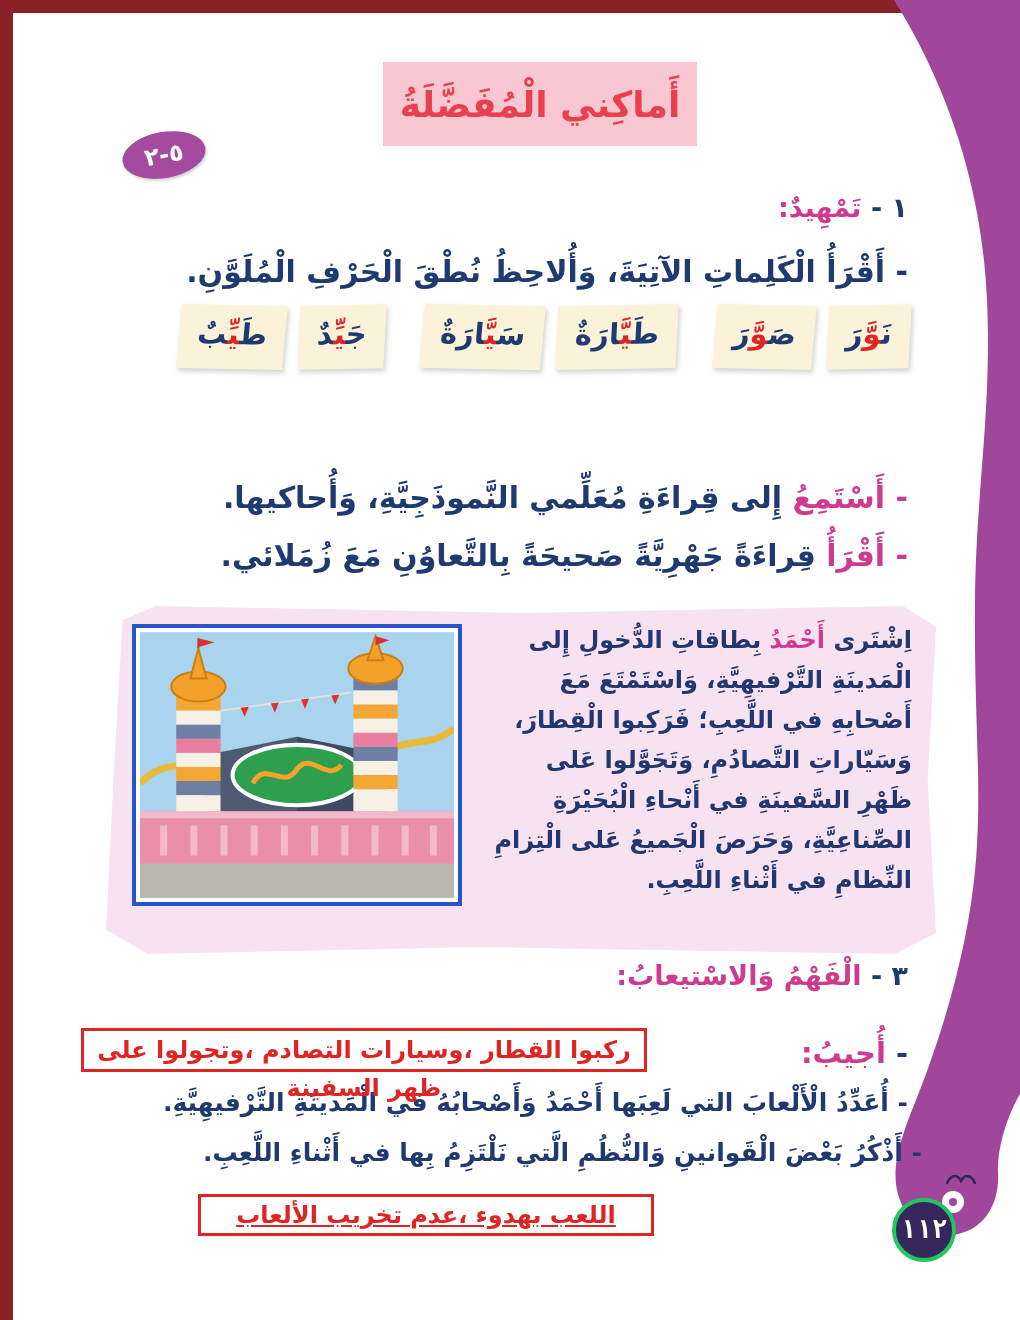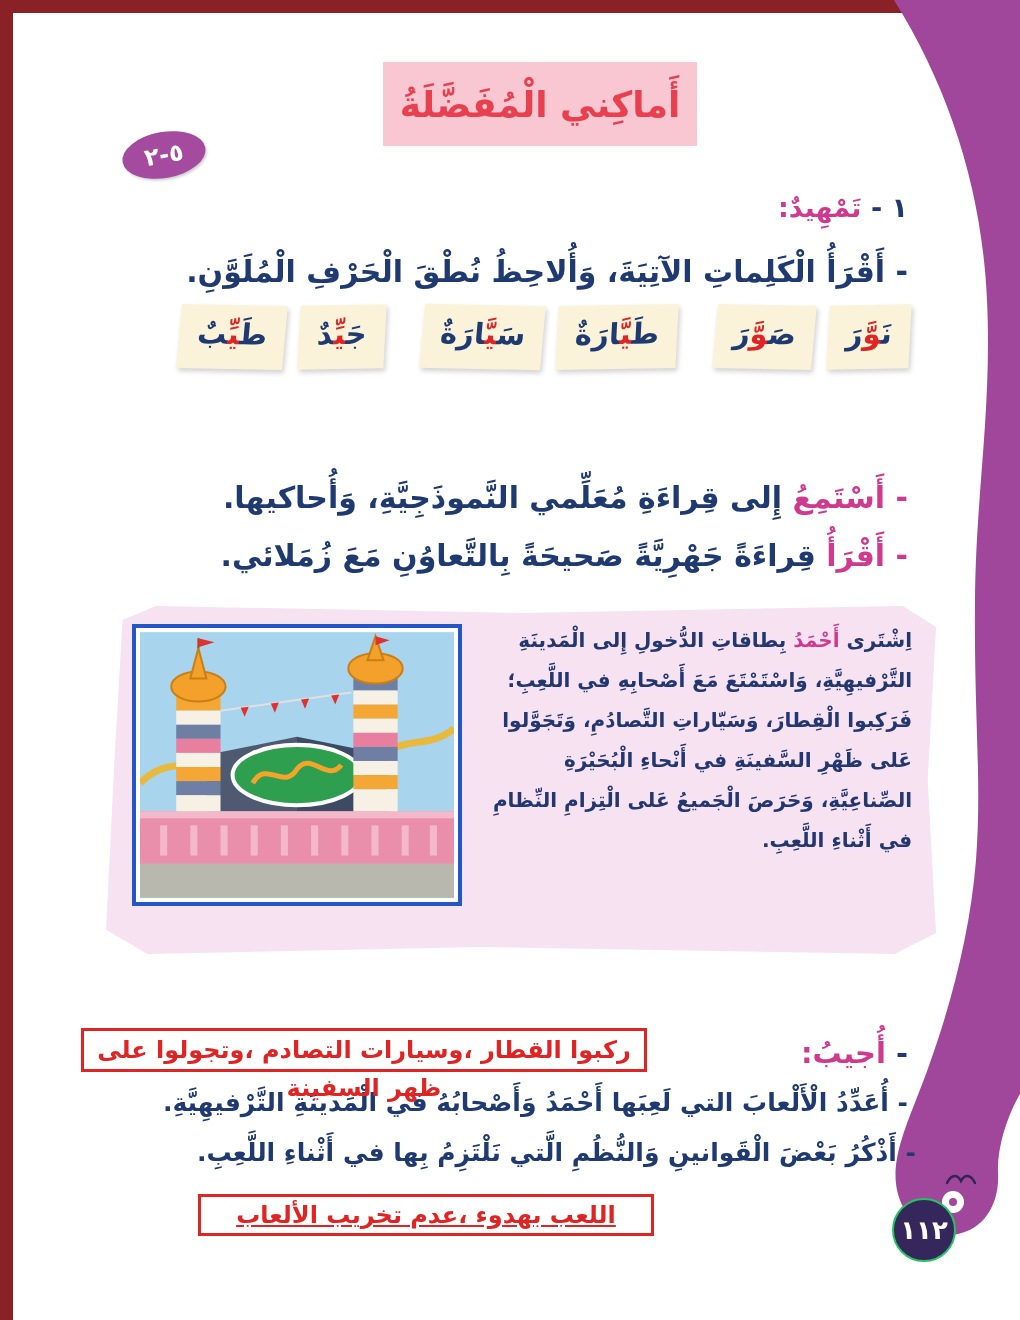--- a/index.html
+++ b/index.html
@@ -49,35 +49,35 @@
   #sec2-b1 { left:110px; top:480px; width:798px; }
   #sec2-b2 { left:110px; top:538px; width:798px; }
 
   
   .passage-box { left:106px; top:606px; width:830px; height:348px; background:#f6e2f1;
     clip-path:polygon(2% 4%, 6% 0%, 50% 2%, 96% 0%, 100% 6%, 99% 50%, 100% 94%, 95% 100%, 45% 98%, 5% 100%, 0% 93%, 1% 45%); }
   .park-frame { position:absolute; left:26px; top:18px; width:330px; height:282px;
     border:4px solid #2456c8; background:#ffffff; padding:4px; }
   .park-frame svg { display:block; width:100%; height:100%; }
   .passage-text { position:absolute; right:24px; top:14px; left:380px;
-    direction:rtl; text-align:right; font-size:20px; line-height:40px; color:#22366f; }
+    direction:rtl; text-align:right; font-size:24px; line-height:40px; color:#22366f; }
 
   #sec3-heading { left:110px; top:960px; width:798px; }
   #ajeeb { left:690px; top:1036px; width:218px; font-size:29px; }
   #sec3-b1 { left:110px; top:1088px; width:798px; font-size:25px; }
-  #sec3-b2 { left:118px; top:1138px; width:798px; font-size:25px; }
+  #sec3-b2 { left:124px; top:1138px; width:798px; font-size:25px; }
 
   .answer-box { background:#ffffff; border:3px solid #e02424; color:#e02424;
     text-align:center; direction:rtl; z-index:5; }
   #answer1 { left:81px; top:1028px; width:566px; height:44px; font-size:24px; line-height:38px; }
   #answer2 { left:198px; top:1194px; width:456px; height:42px; font-size:24px; line-height:36px;text-decoration:underline; }
 
   .page-badge { left:892px; top:1198px; width:64px; height:64px; border-radius:50%;
-    background:#35265c; border:2px solid #22c55e; color:#ffffff; font-size:26px;
-    display:flex; align-items:center; justify-content:center; z-index:6; }
+    background:#35265c; border:4px solid #22c55e; color:#ffffff; font-size:26px;
+    display:flex; align-items:center; justify-content:center; z-index:6;font-family:Liberation Mono, monospace; }
   .bird { left:946px; top:1170px; width:30px; height:18px; z-index:6; }
 </style>
 </head>
 <body>
 
 <div class="page">
 
   <div class="abs bar-top"></div>
   <div class="abs bar-left"></div>
 
@@ -171,20 +171,21 @@
         <line x1="80" y1="78" x2="210" y2="60" stroke="#e0e0e0" stroke-width="2"></line>
         <polygon points="100,75 108,74 104,84" fill="#e03030"></polygon>
         <polygon points="130,71 138,70 134,80" fill="#e03030"></polygon>
         <polygon points="160,67 168,66 164,76" fill="#e03030"></polygon>
         <polygon points="190,63 198,62 194,72" fill="#e03030"></polygon>
       </svg>
     </div>
     <p class="passage-text"><span>اِشْتَرى </span><span class="magenta">أَحْمَدُ</span><span> بِطاقاتِ الدُّخولِ إِلى الْمَدينَةِ التَّرْفيهِيَّةِ، وَاسْتَمْتَعَ مَعَ أَصْحابِهِ في اللَّعِبِ؛ فَرَكِبوا الْقِطارَ، وَسَيّاراتِ التَّصادُمِ، وَتَجَوَّلوا عَلى ظَهْرِ السَّفينَةِ في أَنْحاءِ الْبُحَيْرَةِ الصِّناعِيَّةِ، وَحَرَصَ الْجَميعُ عَلى الْتِزامِ النِّظامِ في أَثْناءِ اللَّعِبِ.</span></p>
   </div>
 
+  <div id="sec3-heading" class="abs rtl sec-heading"><span class="navy">٣ - </span><span class="magenta">الْفَهْمُ وَالاسْتيعابُ:</span></div>
 
   <div id="answer1" class="abs answer-box">ركبوا القطار ،وسيارات التصادم ،وتجولوا على ظهر السفينة</div>
 
   <div id="ajeeb" class="abs rtl"><span class="navy">- </span><span class="magenta">أُجيبُ:</span></div>
 
   <div id="sec3-b1" class="abs rtl navy">- أُعَدِّدُ الْأَلْعابَ التي لَعِبَها أَحْمَدُ وَأَصْحابُهُ في الْمَدينَةِ التَّرْفيهِيَّةِ.</div>
   <div id="sec3-b2" class="abs rtl navy">- أَذْكُرُ بَعْضَ الْقَوانينِ وَالنُّظُمِ الَّتي نَلْتَزِمُ بِها في أَثْناءِ اللَّعِبِ.</div>
 
   <div id="answer2" class="abs answer-box">اللعب بهدوء ،عدم تخريب الألعاب</div>
 

